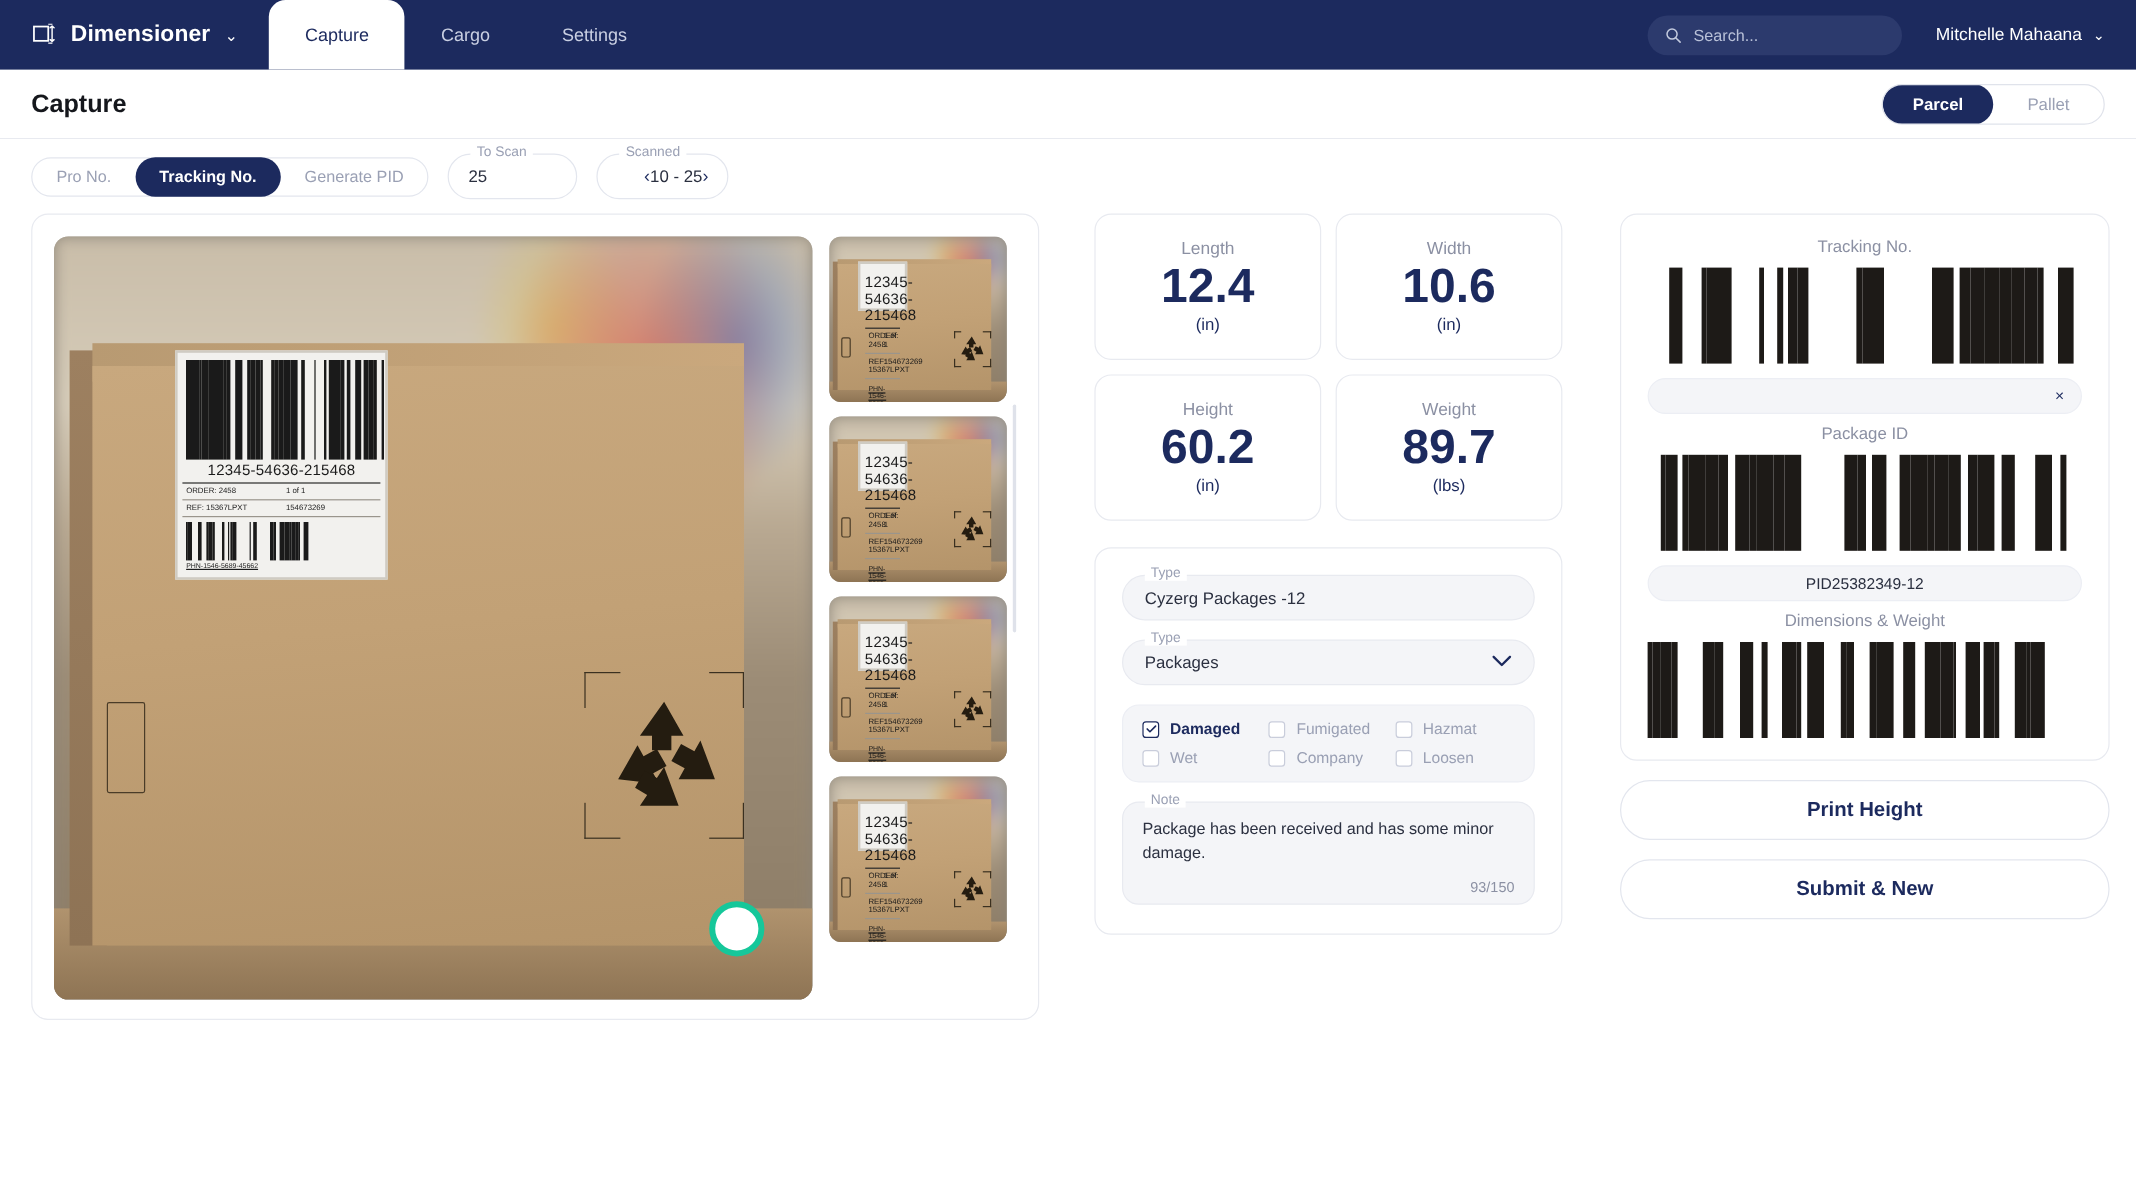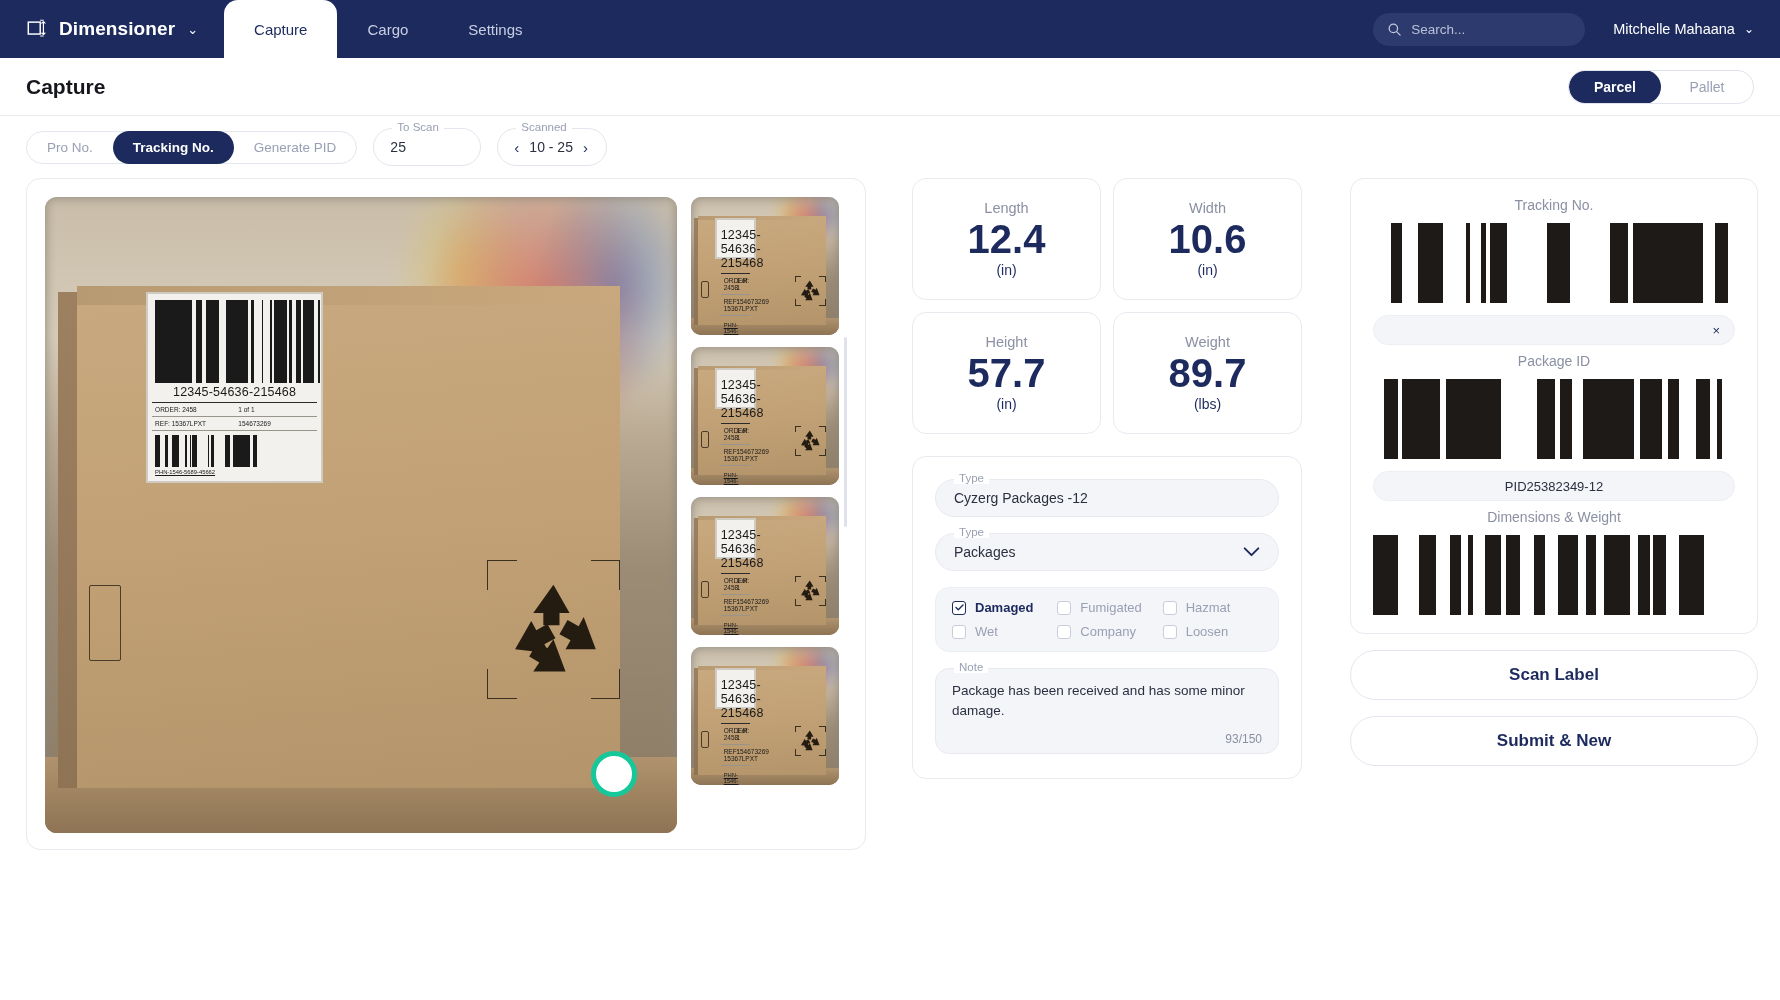--- a/index.html
+++ b/index.html
@@ -110,21 +110,21 @@
     padding: 0 16px;
   }
   .field-pill .flab {
     position: absolute; top: -8px; left: 18px;
     background: #fff; padding: 0 5px;
     font-size: 11.5px; color: #9aa0b4;
   }
   .field-pill .fval { font-size: 14px; color: #2b3040; }
   .pill-w-company { width: 232px; }
   .pill-w-toscan { width: 108px; }
-  .pill-w-scanned { width: 110px; justify-content: flex-start; gap: 10px; }
+  .pill-w-scanned { width: 110px; justify-content: flex-end; }
   .nav-arrow {
     color: #1c2a5e; font-size: 15px; cursor: pointer; line-height: 1;
     user-select: none;
   }
   .scanned-val { font-size: 14px; color: #2b3040; }
 
   
   .main {
     display: flex; gap: 0; padding: 0 26px;
     align-items: flex-start;
@@ -1090,21 +1090,21 @@
         <div class="metric-value">12.4</div>
         <div class="metric-unit">(in)</div>
       </div>
       <div class="metric-card">
         <div class="metric-label">Width</div>
         <div class="metric-value">10.6</div>
         <div class="metric-unit">(in)</div>
       </div>
       <div class="metric-card">
         <div class="metric-label">Height</div>
-        <div class="metric-value">57.7</div>
+        <div class="metric-value">60.2</div>
         <div class="metric-unit">(in)</div>
       </div>
       <div class="metric-card">
         <div class="metric-label">Weight</div>
         <div class="metric-value">89.7</div>
         <div class="metric-unit">(lbs)</div>
       </div>
     </div>
 
     <div class="form-card">
@@ -1311,16 +1311,16 @@
           <i style="width:2.8343928577557578%;background:#1d1a17"></i>
           <i style="width:0.9746393373632152%;background:#1d1a17"></i>
           <i style="width:3.1359436792887463%;background:#1d1a17"></i>
           <i style="width:3.692247053191148%;background:transparent"></i>
           <i style="width:0.9598384222529805%;background:transparent"></i>
           <i style="width:0.8933055996090936%;background:transparent"></i>
           <i style="width:3.0409212339182226%;background:transparent"></i>
         </div>
     </div>
 
-    <div class="big-btn">Scan Label</div>
+    <div class="big-btn">Print Height</div>
     <div class="big-btn">Submit &amp; New</div>
   </div>
 </div>
 
 </body></html>

